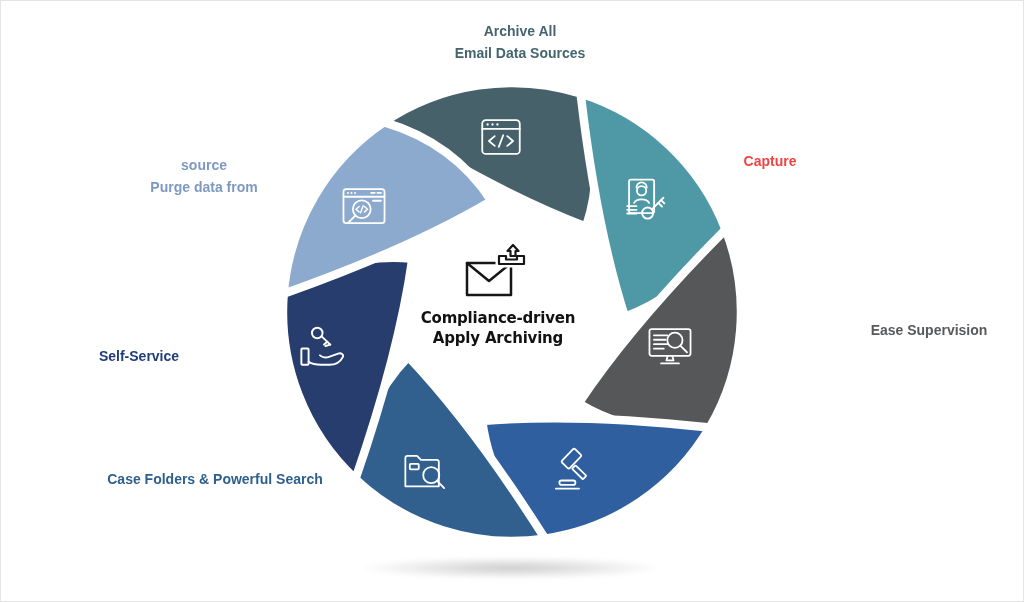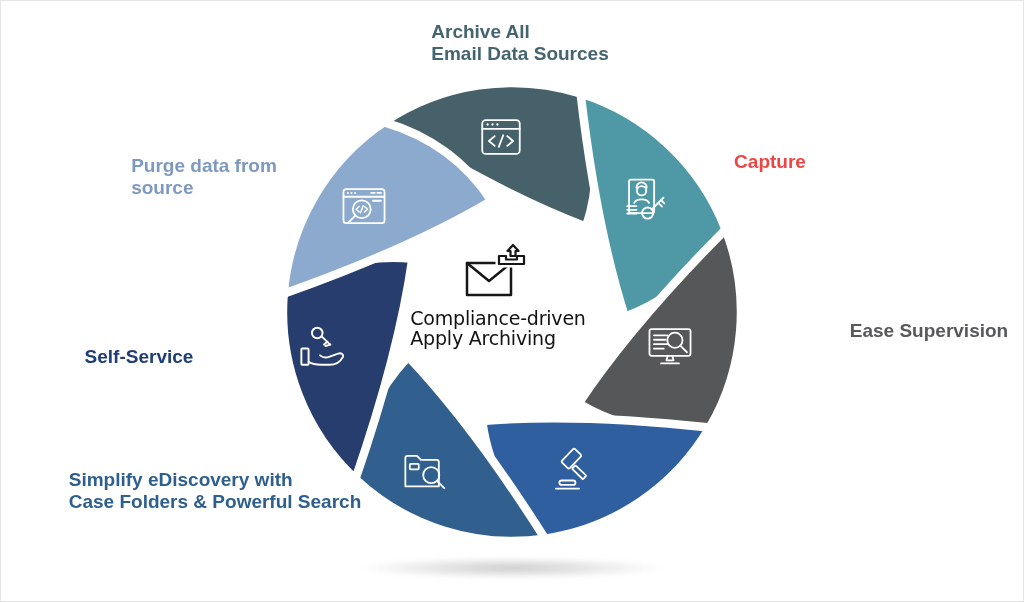--- a/index.html
+++ b/index.html
@@ -5,27 +5,27 @@
   html,body{margin:0;padding:0;background:#fff;}
   .stage{
     position:relative;width:1024px;height:602px;background:#ffffff;
     border:1px solid #e4e4e4;box-sizing:border-box;overflow:hidden;
     font-family:"Liberation Sans",sans-serif;
   }
   #wheel{position:absolute;left:0;top:0;width:1024px;height:602px;}
   .ic{position:absolute;}
   .ic svg{display:block;fill:none;stroke:#ffffff;stroke-width:2;stroke-linecap:round;stroke-linejoin:round;}
   .lbl{
-    position:absolute;transform:translateX(-50%);
-    font-weight:700;font-size:19px;line-height:21.5px;white-space:nowrap;
+    position:absolute;transform:translateX(-50%);text-align:center;
+    font-weight:700;font-size:14px;line-height:21.5px;white-space:nowrap;
   }
   .center-title{
     position:absolute;left:497px;top:307px;transform:translateX(-50%);
-    font-family:"DejaVu Sans",sans-serif;font-weight:400;
-    font-size:19px;line-height:20px;color:#121212;letter-spacing:-0.2px;white-space:nowrap;
+    text-align:center;font-family:"DejaVu Sans",sans-serif;font-weight:700;
+    font-size:15px;line-height:20px;color:#121212;letter-spacing:-0.2px;white-space:nowrap;
   }
   .center-ic{position:absolute;left:456px;top:242px;}
   .center-ic svg{display:block;}
   .ground-shadow{
     position:absolute;left:358px;top:556px;width:304px;height:22px;border-radius:50%;
     background:radial-gradient(closest-side,rgba(90,90,90,0.30),rgba(120,120,120,0.14) 62%,rgba(255,255,255,0) 100%);
     filter:blur(2px);
   }
 </style>
 </head>
@@ -150,25 +150,24 @@
     <div>Archive All</div>
     <div>Email Data Sources</div>
   </div>
   <div class="lbl" style="left: 769px; top: 150px; color: #ef4444;">
     <div>Capture</div>
   </div>
   <div class="lbl" style="left: 928px; top: 319px; color: rgb(88, 89, 91);">
     <div>Ease Supervision</div>
   </div>
   <div class="lbl" style="left: 214px; top: 468px; color: rgb(46, 95, 141);">
-    <div>Simplify eDiscovery with</div>
     <div>Case Folders &amp; Powerful Search</div>
   </div>
   <div class="lbl" style="left: 138px; top: 317px; color: rgb(31, 61, 120); margin-top: 28px;">
     <div>Self-Service</div>
   </div>
   <div class="lbl" style="left: 203px; top: 154px; color: rgb(126, 153, 192);">
+    <div>source</div>
     <div>Purge data from</div>
-    <div>source</div>
   </div>
 
   <div class="ground-shadow"></div>
 </div>
 
 </body></html>

